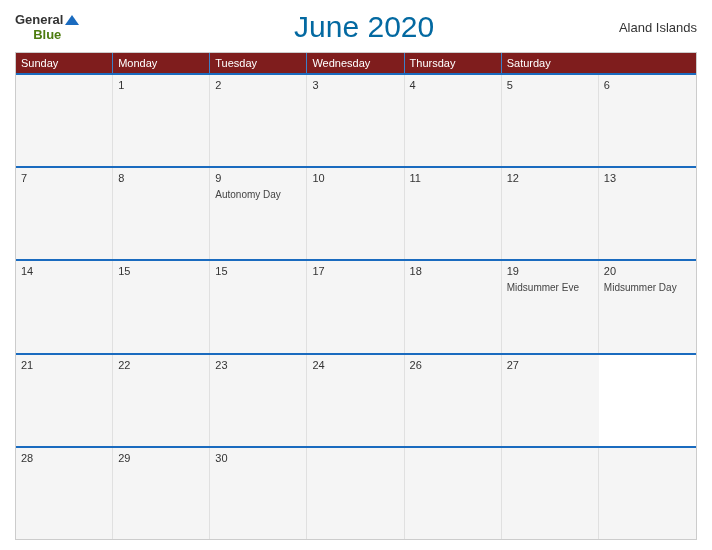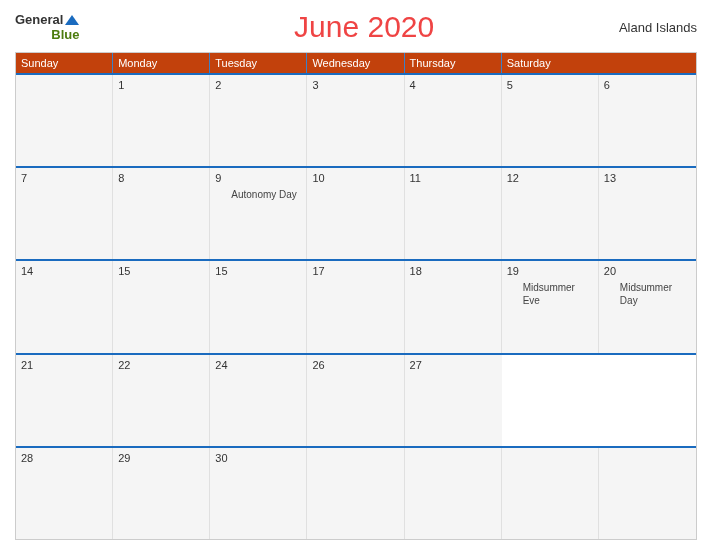--- a/index.html
+++ b/index.html
@@ -14,21 +14,21 @@
     }
     .header {
       display: flex;
       align-items: center;
       justify-content: space-between;
       margin-bottom: 8px;
     }
     .logo {
       display: flex;
       flex-direction: column;
-      align-items: flex-end;
+      align-items: center;
     }
     .logo-general {
       font-size: 13px;
       font-weight: bold;
       color: #333;
     }
     .logo-blue {
       font-size: 13px;
       font-weight: bold;
       color: #4d7c0f;
@@ -43,39 +43,39 @@
       margin-left: 2px;
       vertical-align: middle;
     }
     .logo-line {
       display: flex;
       align-items: center;
     }
     .title {
       font-size: 30px;
       font-weight: normal;
-      color: #ef4444;
+      color: #0369a1;
       text-align: center;
       margin-left: 30px;
     }
     .region {
       font-size: 13px;
       color: #333;
       text-align: center;
     }
     .calendar {
       flex: 1;
       display: flex;
       flex-direction: column;
       border: 1px solid #ccc;
     }
     .cal-header-row {
       display: grid;
       grid-template-columns: repeat(7, 1fr);
-      background: #c2410c;
+      background: #7f1d1d;
     }
     .cal-header-cell {
       color: #fff;
       font-size: 11px;
       padding: 4px 5px;
       text-align: left;
       border-right: 1px solid #3a80c8;
     }
     .cal-header-cell:last-child { border-right: none; }
     .cal-body {
@@ -103,21 +103,20 @@
       font-size: 11px;
       color: #333;
       font-weight: normal;
       margin-bottom: 2px;
     }
     .event-name {
       font-size: 10px;
       color: #444;
       margin-top: 2px;
       line-height: 1.3;
-      margin-left: 16px;
     }
   </style>
 </head>
 <body>
 
 <div class="header">
   <div class="logo">
     <div class="logo-line">
       <span class="logo-general">General</span>
       <span class="logo-triangle"></span>
@@ -215,20 +214,23 @@
     </div>
 
     <div class="cal-week">
       <div class="cal-cell">
           <span class="day-number">21</span>
         </div>
       <div class="cal-cell">
           <span class="day-number">22</span>
         </div>
       <div class="cal-cell">
+          <span class="day-number">23</span>
+        </div>
+      <div class="cal-cell">
           <span class="day-number">24</span>
         </div>
       <div class="cal-cell">
           <span class="day-number">26</span>
         </div>
       <div class="cal-cell">
           <span class="day-number">27</span>
         </div>
     </div>
 

